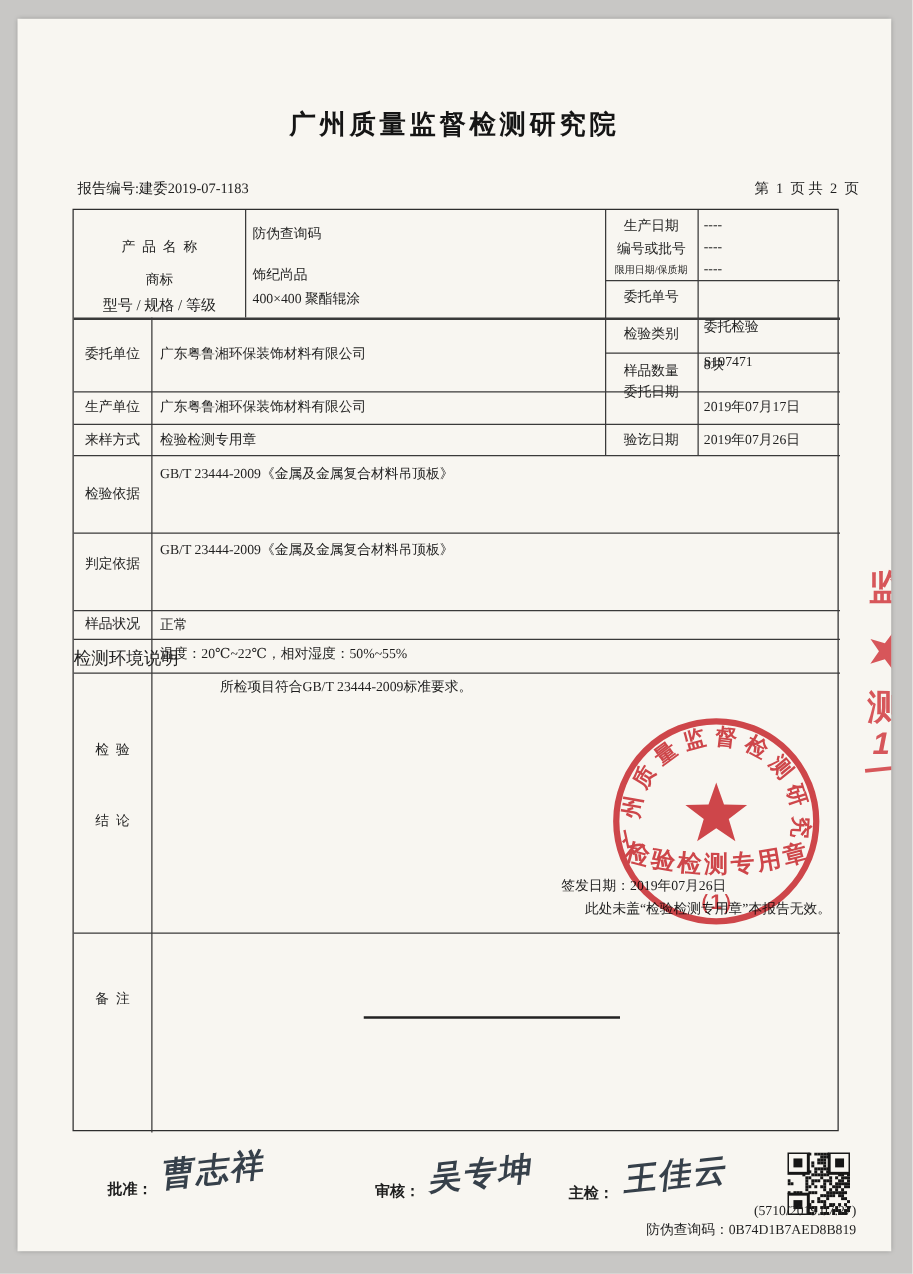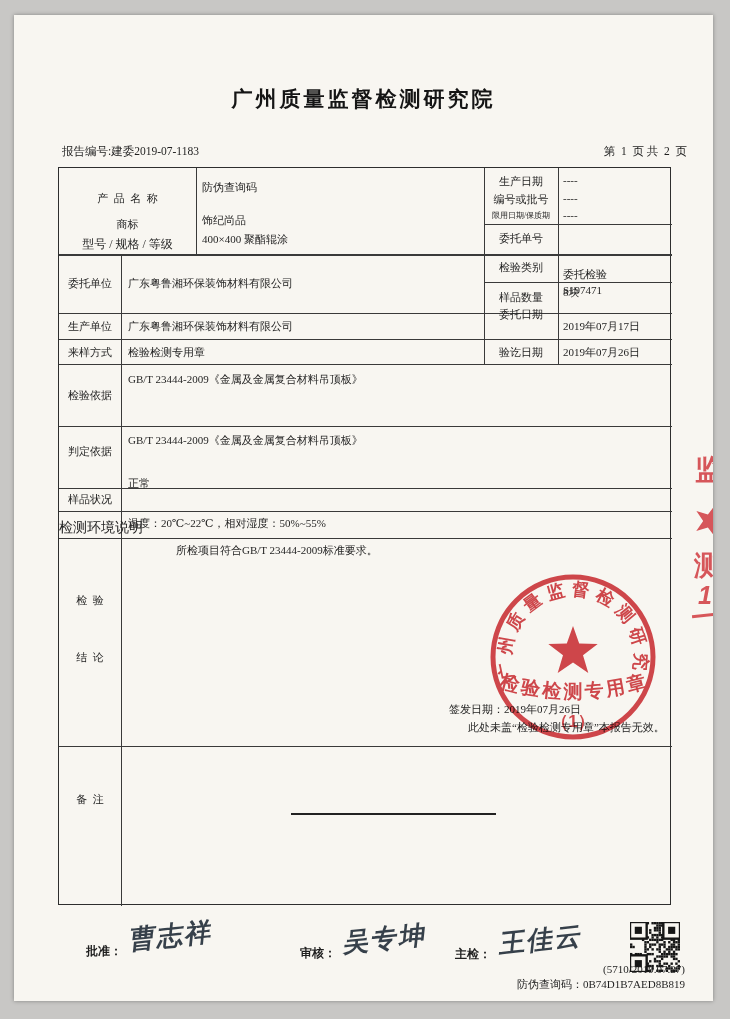--- a/index.html
+++ b/index.html
@@ -103,42 +103,42 @@
     <div class="abs t lblR small" style="top:43px;">限用日期/保质期</div>
     <div class="abs t valR" style="top:6px;">----</div>
     <div class="abs t valR" style="top:24px;">----</div>
     <div class="abs t valR" style="top:41px;">----</div>
     <div class="abs t lblR" style="top:64px;">委托单号</div>
     <div class="abs t valR" style="top:72px;margin-top:44px;">S197471</div>
 
     <div class="abs t lblL" style="top:109px;">委托单位</div>
     <div class="abs t" style="left:69px;top:109px;">广东粤鲁湘环保装饰材料有限公司</div>
     <div class="abs t lblR" style="top:93px;">检验类别</div>
-    <div class="abs t valR" style="top:100px;">委托检验</div>
+    <div class="abs t valR" style="top:88px;">委托检验</div>
     <div class="abs t lblR" style="top:123px;">样品数量</div>
     <div class="abs t valR" style="top:118px;">8块</div>
 
     <div class="abs t lblL" style="top:152px;">生产单位</div>
     <div class="abs t" style="left:69px;top:152px;">广东粤鲁湘环保装饰材料有限公司</div>
     <div class="abs t lblR" style="top:140px;">委托日期</div>
     <div class="abs t valR" style="top:152px;">2019年07月17日</div>
 
     <div class="abs t lblL" style="top:178px;">来样方式</div>
     <div class="abs t" style="left:69px;top:178px;">检验检测专用章</div>
     <div class="abs t lblR" style="top:178px;">验讫日期</div>
     <div class="abs t valR" style="top:178px;">2019年07月26日</div>
 
     <div class="abs t lblL" style="top:221px;">检验依据</div>
     <div class="abs t" style="left:69px;top:205px;">GB/T 23444-2009《金属及金属复合材料吊顶板》</div>
 
     <div class="abs t lblL" style="top:277px;">判定依据</div>
     <div class="abs t" style="left:69px;top:266px;">GB/T 23444-2009《金属及金属复合材料吊顶板》</div>
 
     <div class="abs t lblL" style="top:325px;">样品状况</div>
-    <div class="abs t" style="left:69px;top:309px;">正常</div>
+    <div class="abs t" style="left:69px;top:326px;">正常</div>
 
     <div class="abs t lblL env-lbl" style="top:351px;">检测环境说明</div>
     <div class="abs t" style="left:69px;top:349px;">温度：20℃~22℃，相对湿度：50%~55%</div>
 
     <div class="abs t pre lblL" style="top:426px;">检  验</div>
     <div class="abs t pre lblL" style="top:483px;">结  论</div>
     <div class="abs t" style="left:117px;top:376px;">所检项目符合GB/T 23444-2009标准要求。</div>
     <div class="abs t" style="left:390px;top:535px;">签发日期：2019年07月26日</div>
     <div class="abs t" style="left:409px;top:553px;">此处未盖“检验检测专用章”本报告无效。</div>
 

